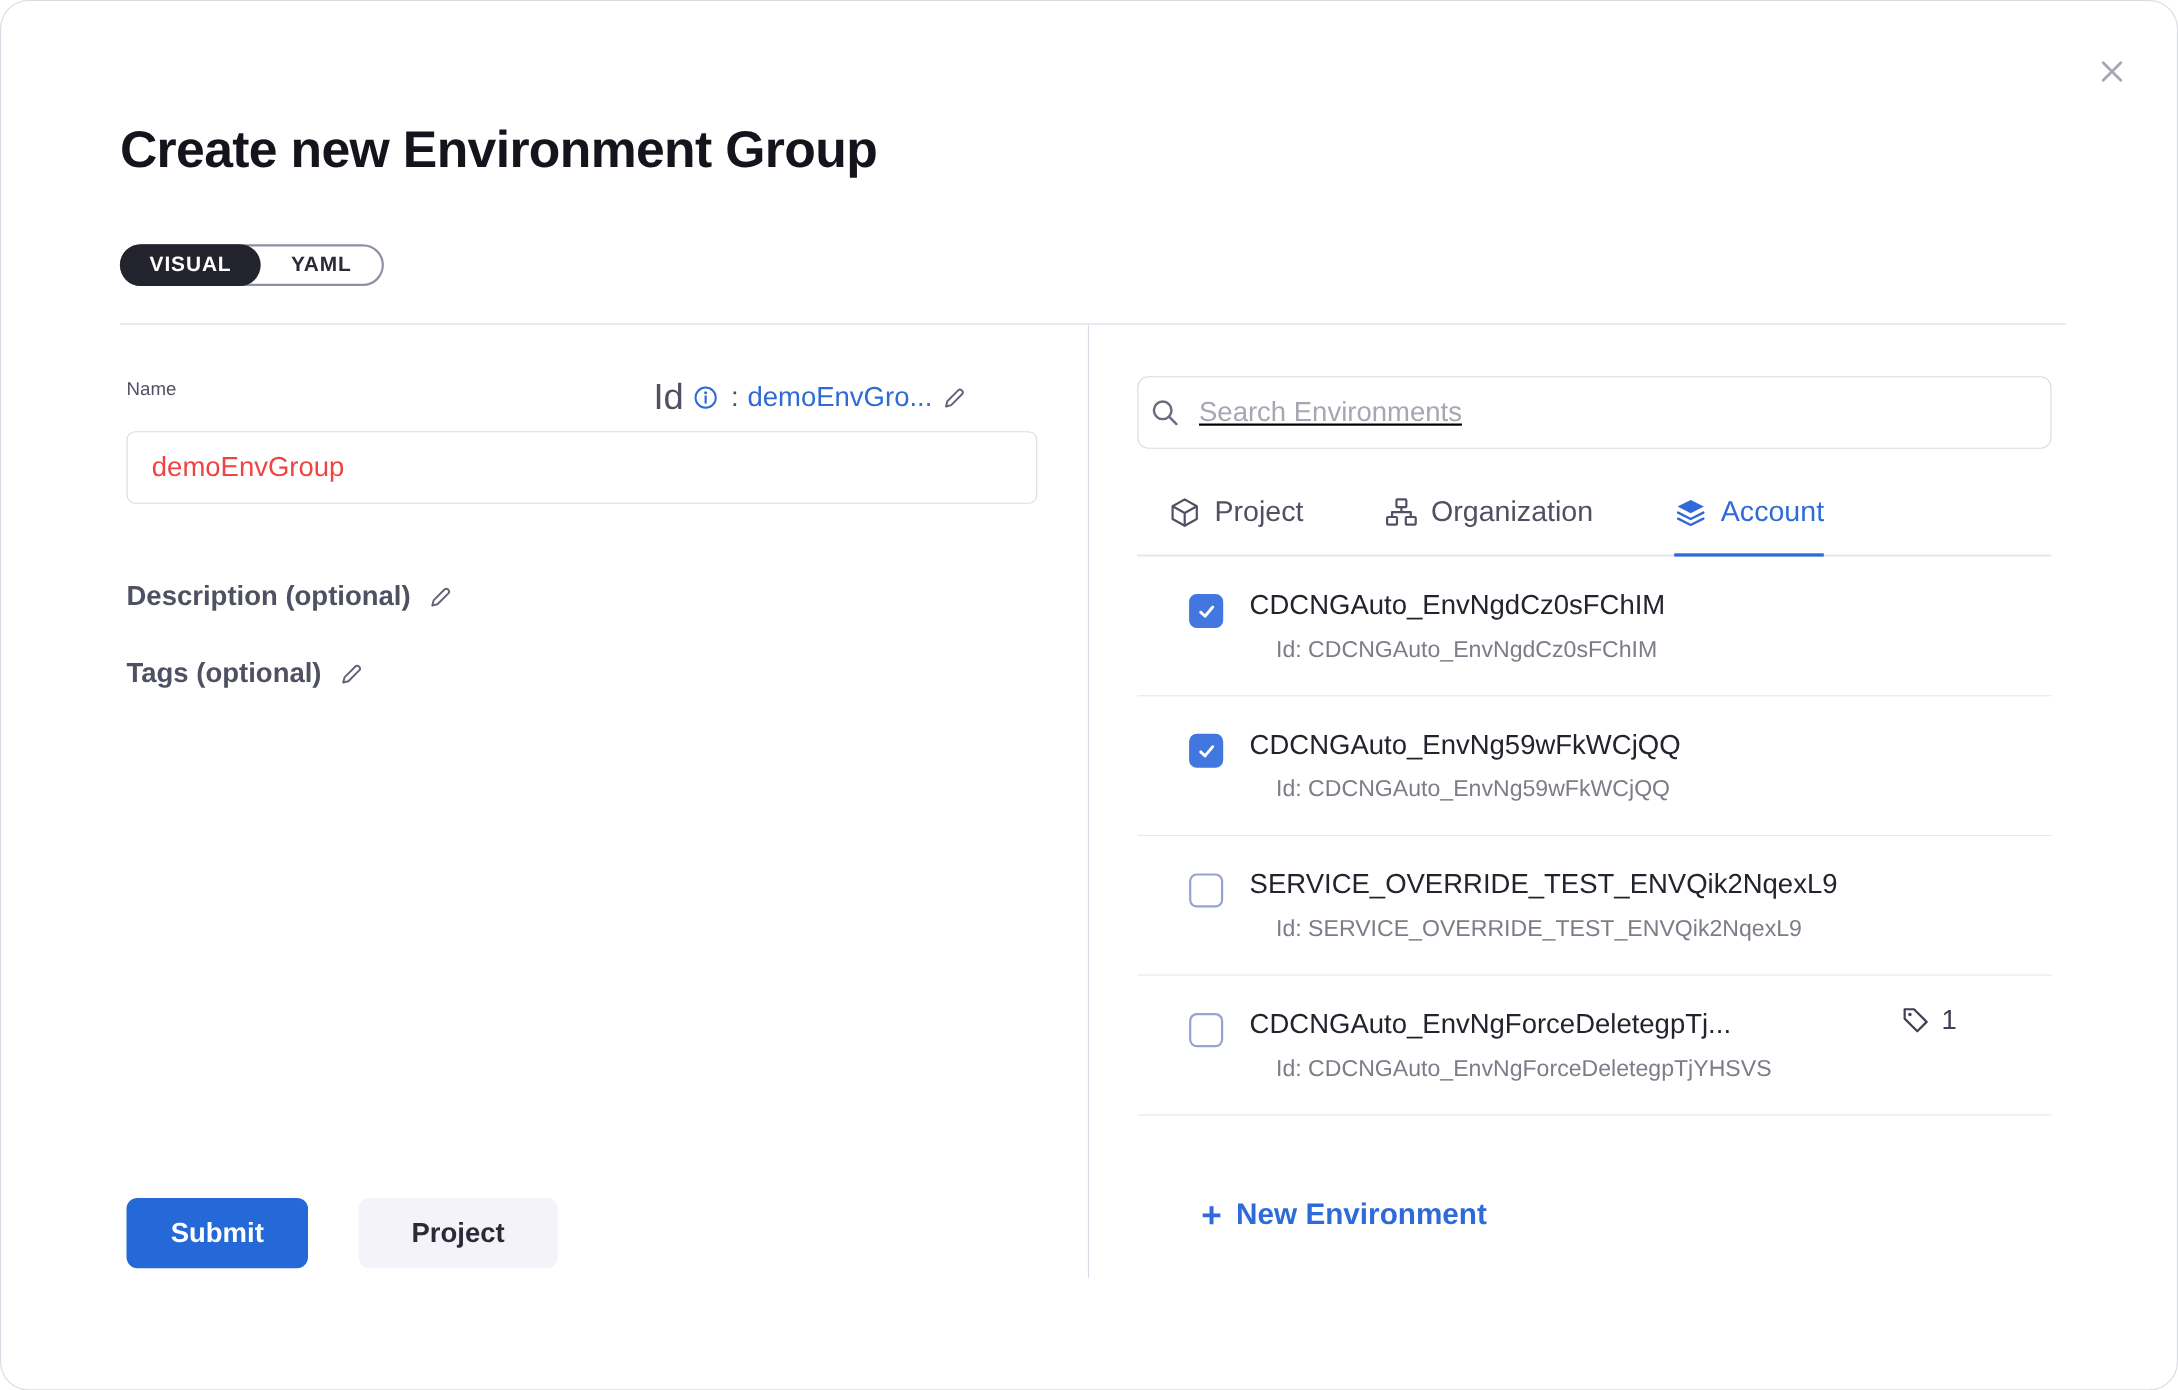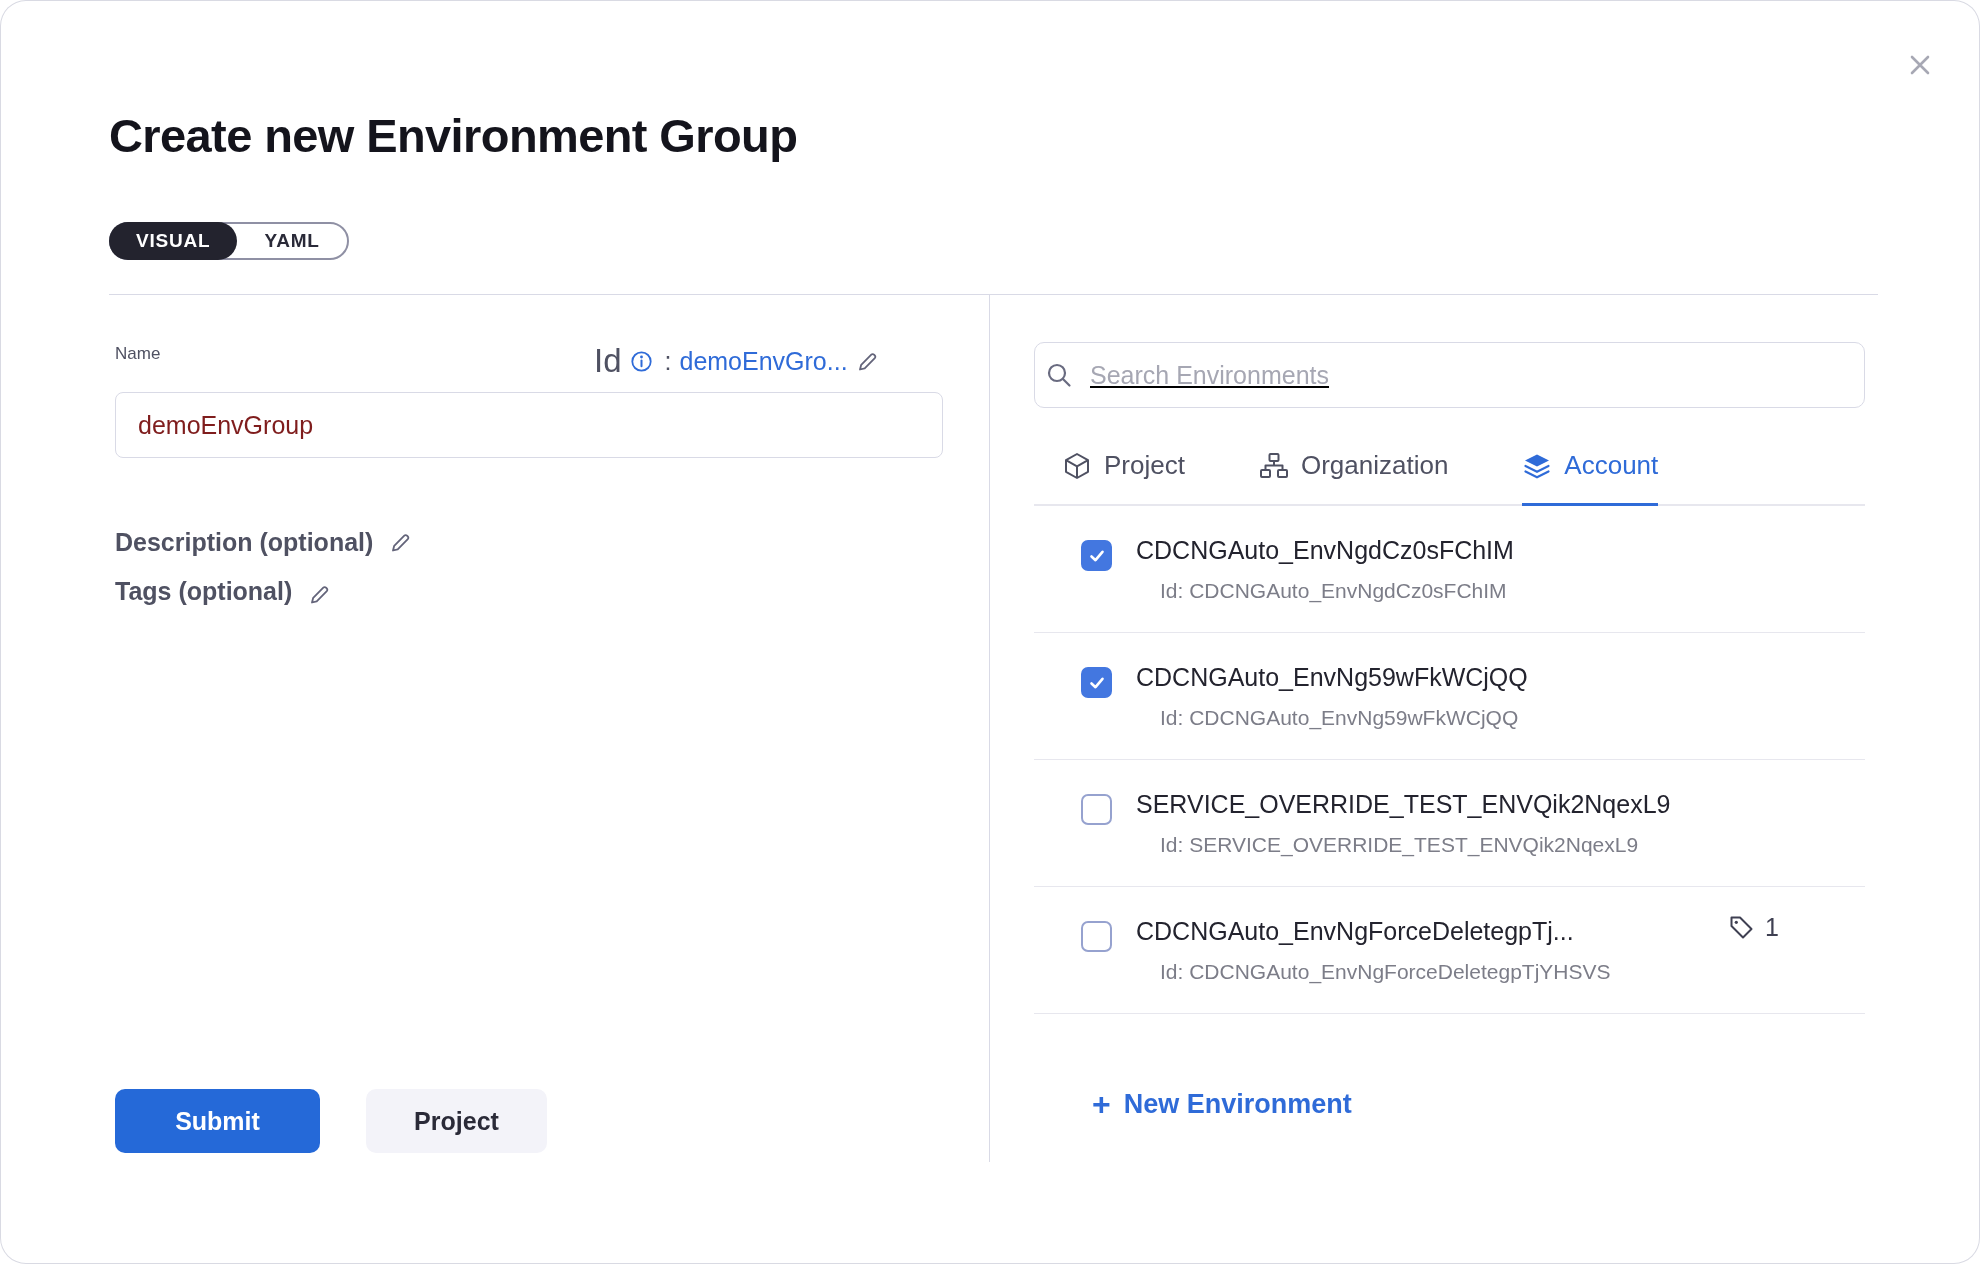--- a/index.html
+++ b/index.html
@@ -22,30 +22,30 @@
   .v-divider  { position:absolute; left:989px; top:295px; width:1px; height:867px; background:#d9dae6; }
 
   
   .name-label { position:absolute; left:115px; top:344px; font-size:17px; color:#4f5162; }
   .id-cluster { position:absolute; left:594px; top:342px; display:flex; align-items:center; gap:8px; }
   .id-label { font-size:33px; color:#4f5162; }
   .id-colon { font-size:25px; color:#4f5162; margin-left:4px; }
   .id-value { font-size:25px; color:#2f6bd8; text-decoration:none; cursor:pointer; }
   .icon-btn { display:inline-flex; align-items:center; justify-content:center; background:none; border:none; cursor:pointer; padding:0; }
 
-  .name-input { position:absolute; left:115px; top:392px; width:828px; height:66px; border:1px solid #d9dae6; border-radius:8px; font-size:25px; color:#7f1d1d; padding:16px 22px; outline:none; font-family:inherit; }
+  .name-input { position:absolute; left:115px; top:392px; width:828px; height:66px; border:1px solid #d9dae6; border-radius:8px; font-size:25px; color:#ef4444; padding:16px 22px; outline:none; font-family:inherit; }
 
   .opt-row { position:absolute; left:115px; display:flex; align-items:center; gap:16px; }
   .opt-row.desc { top:528px; }
-  .opt-row.tags { top:577px;align-items:flex-end; }
+  .opt-row.tags { top:598px; }
   .opt-label { font-size:25px; font-weight:700; color:#4f5162; }
 
   .actions { position:absolute; left:115px; top:1089px; display:flex; gap:46px; }
   .btn { height:64px; border:none; border-radius:10px; font-size:25px; font-weight:700; cursor:pointer; font-family:inherit; }
-  .btn.submit { width:205px; background:#2569d8; color:#fff; }
+  .btn.submit { width:165px; background:#2569d8; color:#fff; }
   .btn.cancel { width:181px; background:#f3f3f9; color:#2a2a38; }
 
   
   .right-panel { position:absolute; left:1034px; top:342px; width:831px; }
   .search-box { display:flex; align-items:center; gap:16px; height:66px; border:1px solid #d9dae6; border-radius:10px; padding:0 9px;text-decoration:underline; }
   .search-box input { flex:1; border:none; outline:none; font-size:25px; color:#23232e; font-family:inherit; }
   .search-box input::placeholder { color:#a6a7b3; }
 
   .scope-tabs { display:flex; align-items:flex-end; gap:74px; margin-top:42px; border-bottom:2px solid #e7e7ee; padding-left:28px; }
   .tab { display:flex; align-items:center; gap:12px; padding-bottom:22px; margin-bottom:-2px; font-size:26px; color:#4f5162; cursor:pointer; border-bottom:3px solid transparent; }

